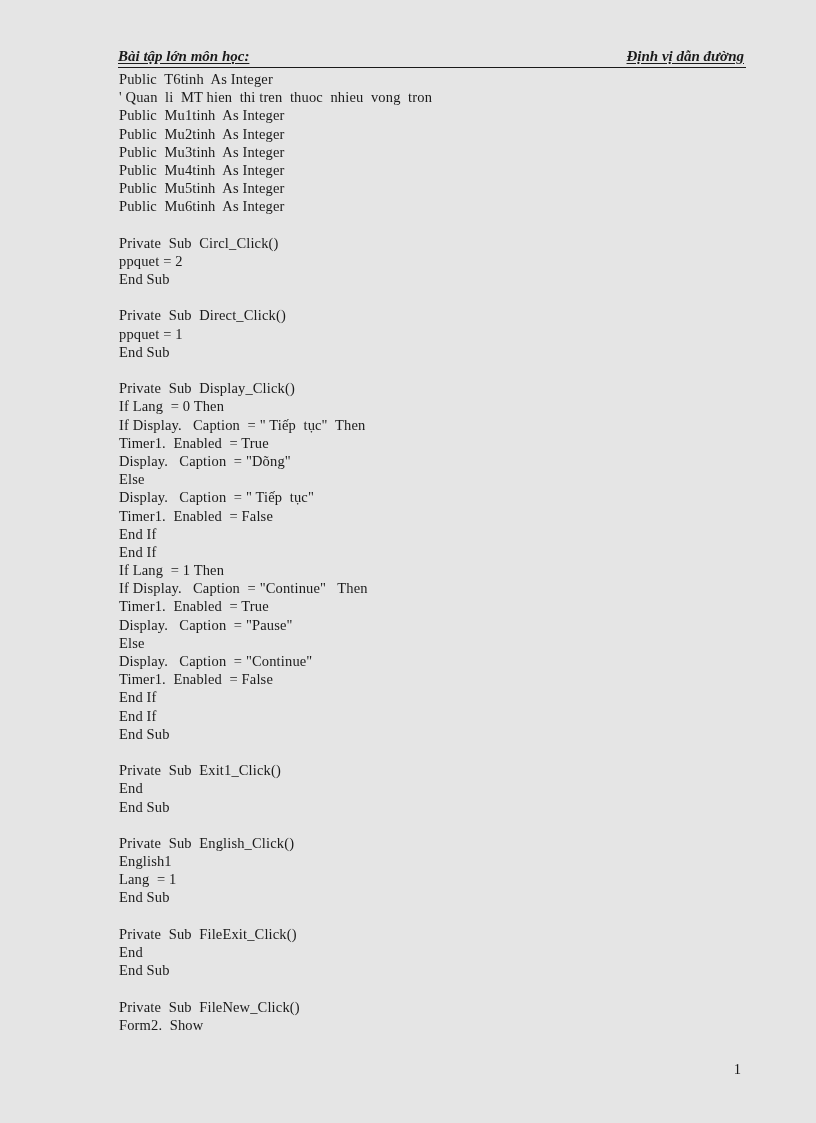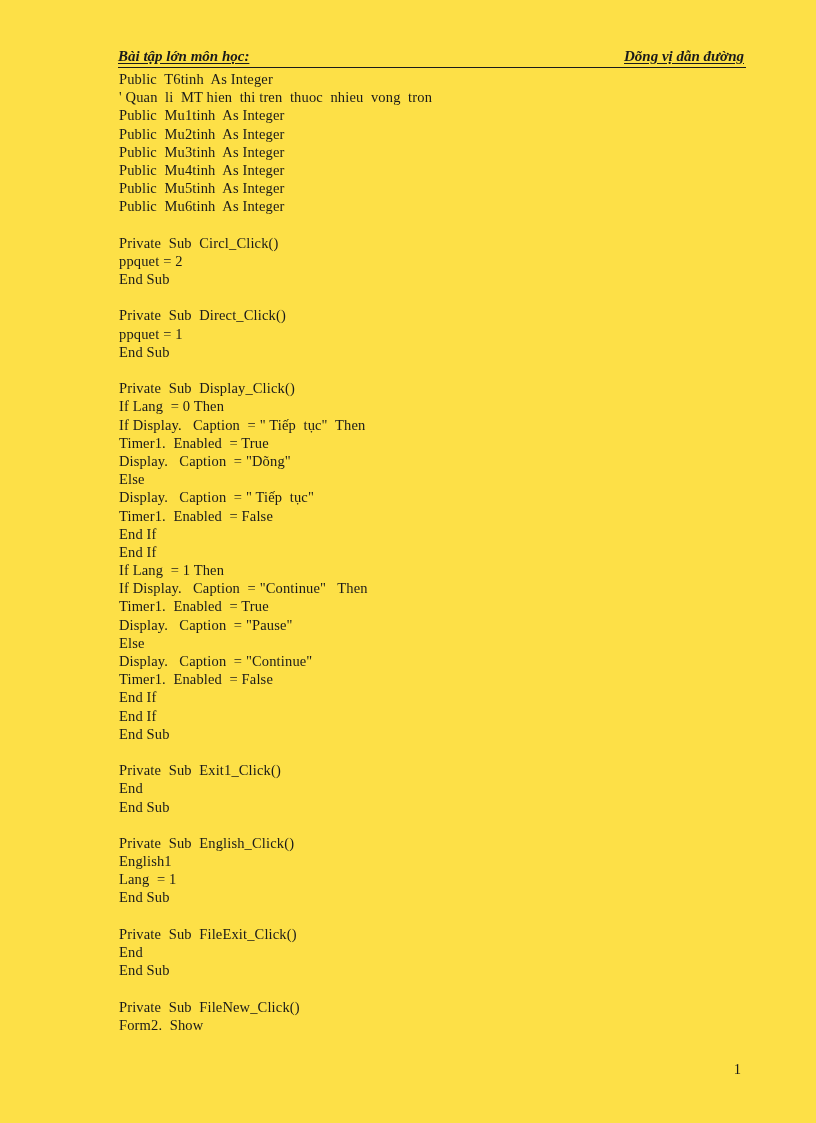--- a/index.html
+++ b/index.html
@@ -4,21 +4,21 @@
 <style>
   html, body {
     margin: 0;
     padding: 0;
     background: #ffffff;
   }
   .page {
     position: relative;
     width: 816px;
     height: 1123px;
-    background: #fde047;
+    background: #e5e5e5;
     overflow: hidden;
     font-family: "Liberation Serif", "DejaVu Serif", serif;
     color: #1a1a1a;
   }
 
   
   .header {
     position: absolute;
     left: 118px;
     top: 47px;
@@ -73,20 +73,20 @@
     text-align: right;
   }
 </style>
 </head>
 <body>
 
 <div class="page">
 
   <div class="header">
     <span class="header-left">Bài tập lớn môn học:</span>
-    <span class="header-right">Dõng vị dẫn đường</span>
+    <span class="header-right">Định vị dẫn đường</span>
   </div>
 
   <div class="code-body"><div class="code-line">Public  T6tinh  As Integer</div><div class="code-line">' Quan  li  MT hien  thi tren  thuoc  nhieu  vong  tron</div><div class="code-line">Public  Mu1tinh  As Integer</div><div class="code-line">Public  Mu2tinh  As Integer</div><div class="code-line">Public  Mu3tinh  As Integer</div><div class="code-line">Public  Mu4tinh  As Integer</div><div class="code-line">Public  Mu5tinh  As Integer</div><div class="code-line">Public  Mu6tinh  As Integer</div><div class="code-line blank">&nbsp;</div><div class="code-line">Private  Sub  Circl_Click()</div><div class="code-line">ppquet = 2</div><div class="code-line">End Sub</div><div class="code-line blank">&nbsp;</div><div class="code-line">Private  Sub  Direct_Click()</div><div class="code-line">ppquet = 1</div><div class="code-line">End Sub</div><div class="code-line blank">&nbsp;</div><div class="code-line">Private  Sub  Display_Click()</div><div class="code-line">If Lang  = 0 Then</div><div class="code-line">If Display.   Caption  = " Tiếp  tục"  Then</div><div class="code-line">Timer1.  Enabled  = True</div><div class="code-line">Display.   Caption  = "Dõng"</div><div class="code-line">Else</div><div class="code-line">Display.   Caption  = " Tiếp  tục"</div><div class="code-line">Timer1.  Enabled  = False</div><div class="code-line">End If</div><div class="code-line">End If</div><div class="code-line">If Lang  = 1 Then</div><div class="code-line">If Display.   Caption  = "Continue"   Then</div><div class="code-line">Timer1.  Enabled  = True</div><div class="code-line">Display.   Caption  = "Pause"</div><div class="code-line">Else</div><div class="code-line">Display.   Caption  = "Continue"</div><div class="code-line">Timer1.  Enabled  = False</div><div class="code-line">End If</div><div class="code-line">End If</div><div class="code-line">End Sub</div><div class="code-line blank">&nbsp;</div><div class="code-line">Private  Sub  Exit1_Click()</div><div class="code-line">End</div><div class="code-line">End Sub</div><div class="code-line blank">&nbsp;</div><div class="code-line">Private  Sub  English_Click()</div><div class="code-line">English1</div><div class="code-line">Lang  = 1</div><div class="code-line">End Sub</div><div class="code-line blank">&nbsp;</div><div class="code-line">Private  Sub  FileExit_Click()</div><div class="code-line">End</div><div class="code-line">End Sub</div><div class="code-line blank">&nbsp;</div><div class="code-line">Private  Sub  FileNew_Click()</div><div class="code-line">Form2.  Show</div></div>
 
   <div class="page-number">1</div>
 
 </div>
 
 </body></html>

